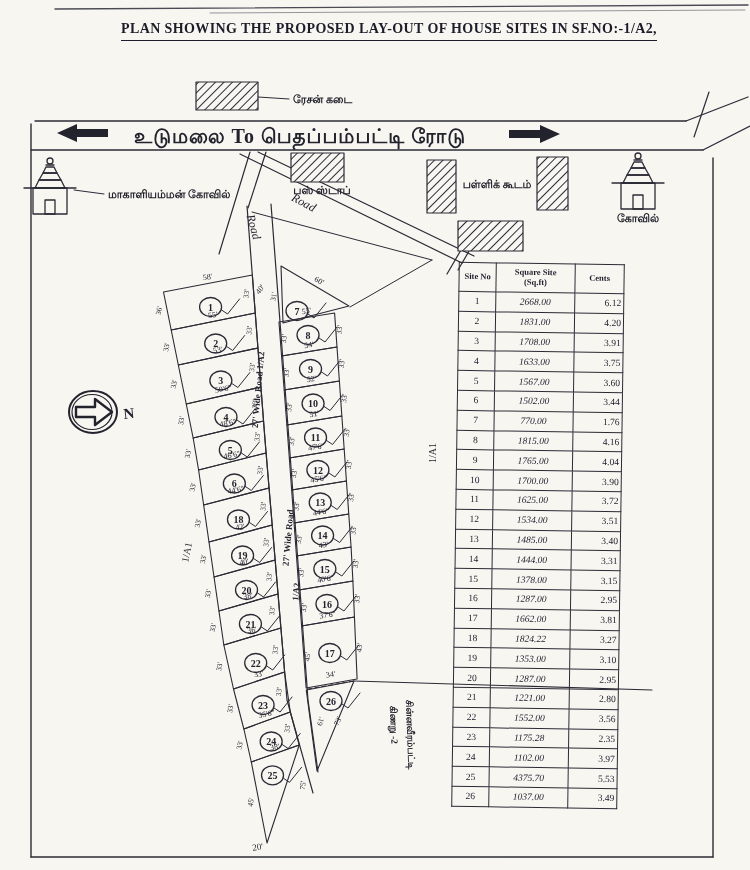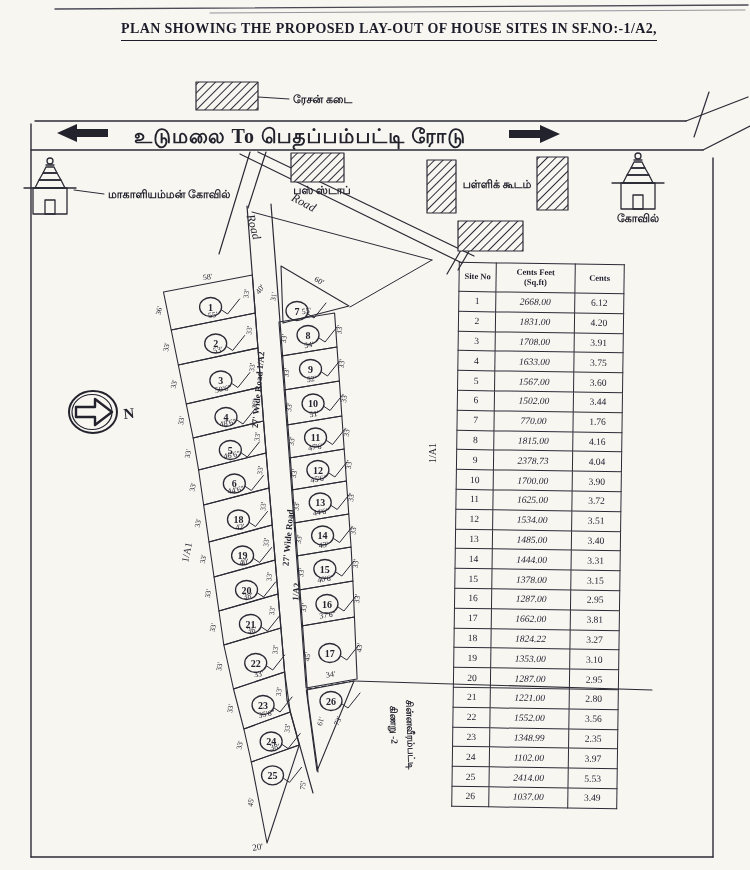--- a/index.html
+++ b/index.html
@@ -21,21 +21,21 @@
     font-family:"Liberation Serif", serif;color:#1d1d2b;
   }
   #site-table th,#site-table td{
     border:1.2px solid #2b2b36;text-align:center;vertical-align:middle;
     padding:0 2px;
   }
   #site-table th{font-size:8.5px;font-weight:bold;height:28px;line-height:1.15;}
   #site-table td{font-size:9.5px;height:18.8px;}
   #site-table td.c1{width:32px;}
   #site-table td.c2{width:74px;font-style:italic;}
-  #site-table td.c3{width:44px;}
+  #site-table td.c3{width:44px;text-align:right;}
 </style>
 </head>
 <body>
 
 <div class="page">
 
   <div class="title-block">
     <div><span class="tl">PLAN SHOWING THE PROPOSED LAY-OUT OF HOUSE SITES IN SF.NO:-1/A2,</span></div>
   </div>
 
@@ -320,21 +320,21 @@
         <text x="323" y="722" font-size="7.5" text-anchor="middle" transform="rotate(-74,323,722)">61'</text>
         <text x="340" y="722" font-size="7.5" text-anchor="middle" transform="rotate(-66,340,722)">73'</text>
       </g>
   </svg>
 
   <table id="site-table">
       <tbody>
         <tr>
   <th>Site No</th>
   <th>
-     <span>Cents Feet</span><br>
+     <span>Square Site</span><br>
      <span>(Sq.ft)</span></th>
   <th>Cents</th>
         </tr>
         <tr>
     <td class="c1">1</td>
     <td class="c2">2668.00</td>
     <td class="c3">6.12</td>
         </tr>
         <tr>
     <td class="c1">2</td>
@@ -366,21 +366,21 @@
     <td class="c2">770.00</td>
     <td class="c3">1.76</td>
         </tr>
         <tr>
     <td class="c1">8</td>
     <td class="c2">1815.00</td>
     <td class="c3">4.16</td>
         </tr>
         <tr>
     <td class="c1">9</td>
-    <td class="c2">2378.73</td>
+    <td class="c2">1765.00</td>
     <td class="c3">4.04</td>
         </tr>
         <tr>
     <td class="c1">10</td>
     <td class="c2">1700.00</td>
     <td class="c3">3.90</td>
         </tr>
         <tr>
     <td class="c1">11</td>
     <td class="c2">1625.00</td>
@@ -436,31 +436,31 @@
     <td class="c2">1221.00</td>
     <td class="c3">2.80</td>
         </tr>
         <tr>
     <td class="c1">22</td>
     <td class="c2">1552.00</td>
     <td class="c3">3.56</td>
         </tr>
         <tr>
     <td class="c1">23</td>
-    <td class="c2">1348.99</td>
+    <td class="c2">1175.28</td>
     <td class="c3">2.35</td>
         </tr>
         <tr>
     <td class="c1">24</td>
     <td class="c2">1102.00</td>
     <td class="c3">3.97</td>
         </tr>
         <tr>
     <td class="c1">25</td>
-    <td class="c2">2414.00</td>
+    <td class="c2">4375.70</td>
     <td class="c3">5.53</td>
         </tr>
         <tr>
     <td class="c1">26</td>
     <td class="c2">1037.00</td>
     <td class="c3">3.49</td>
         </tr>
       </tbody>
     </table>
 </div>

